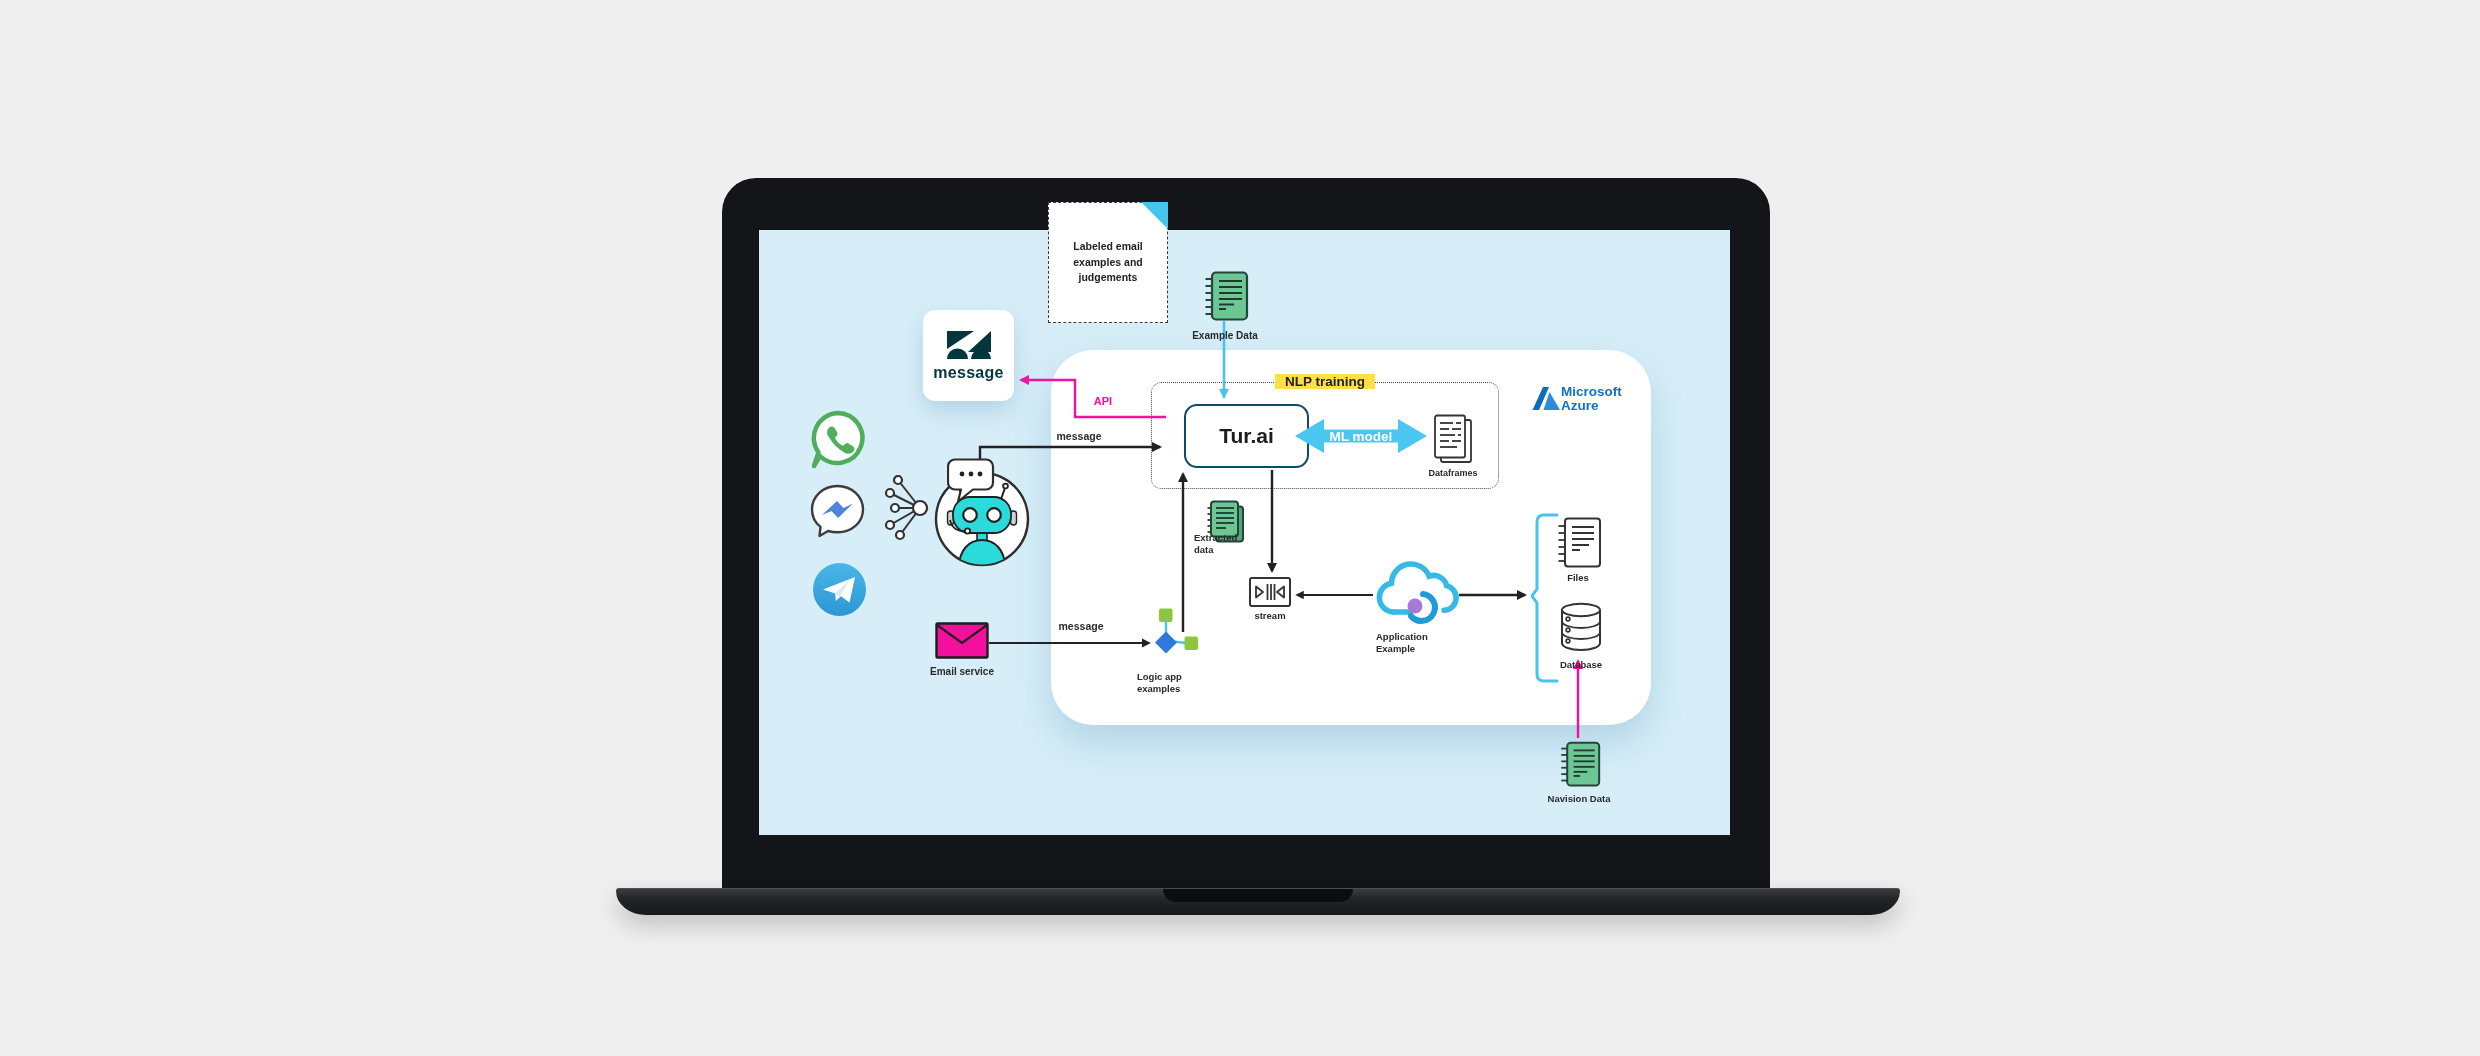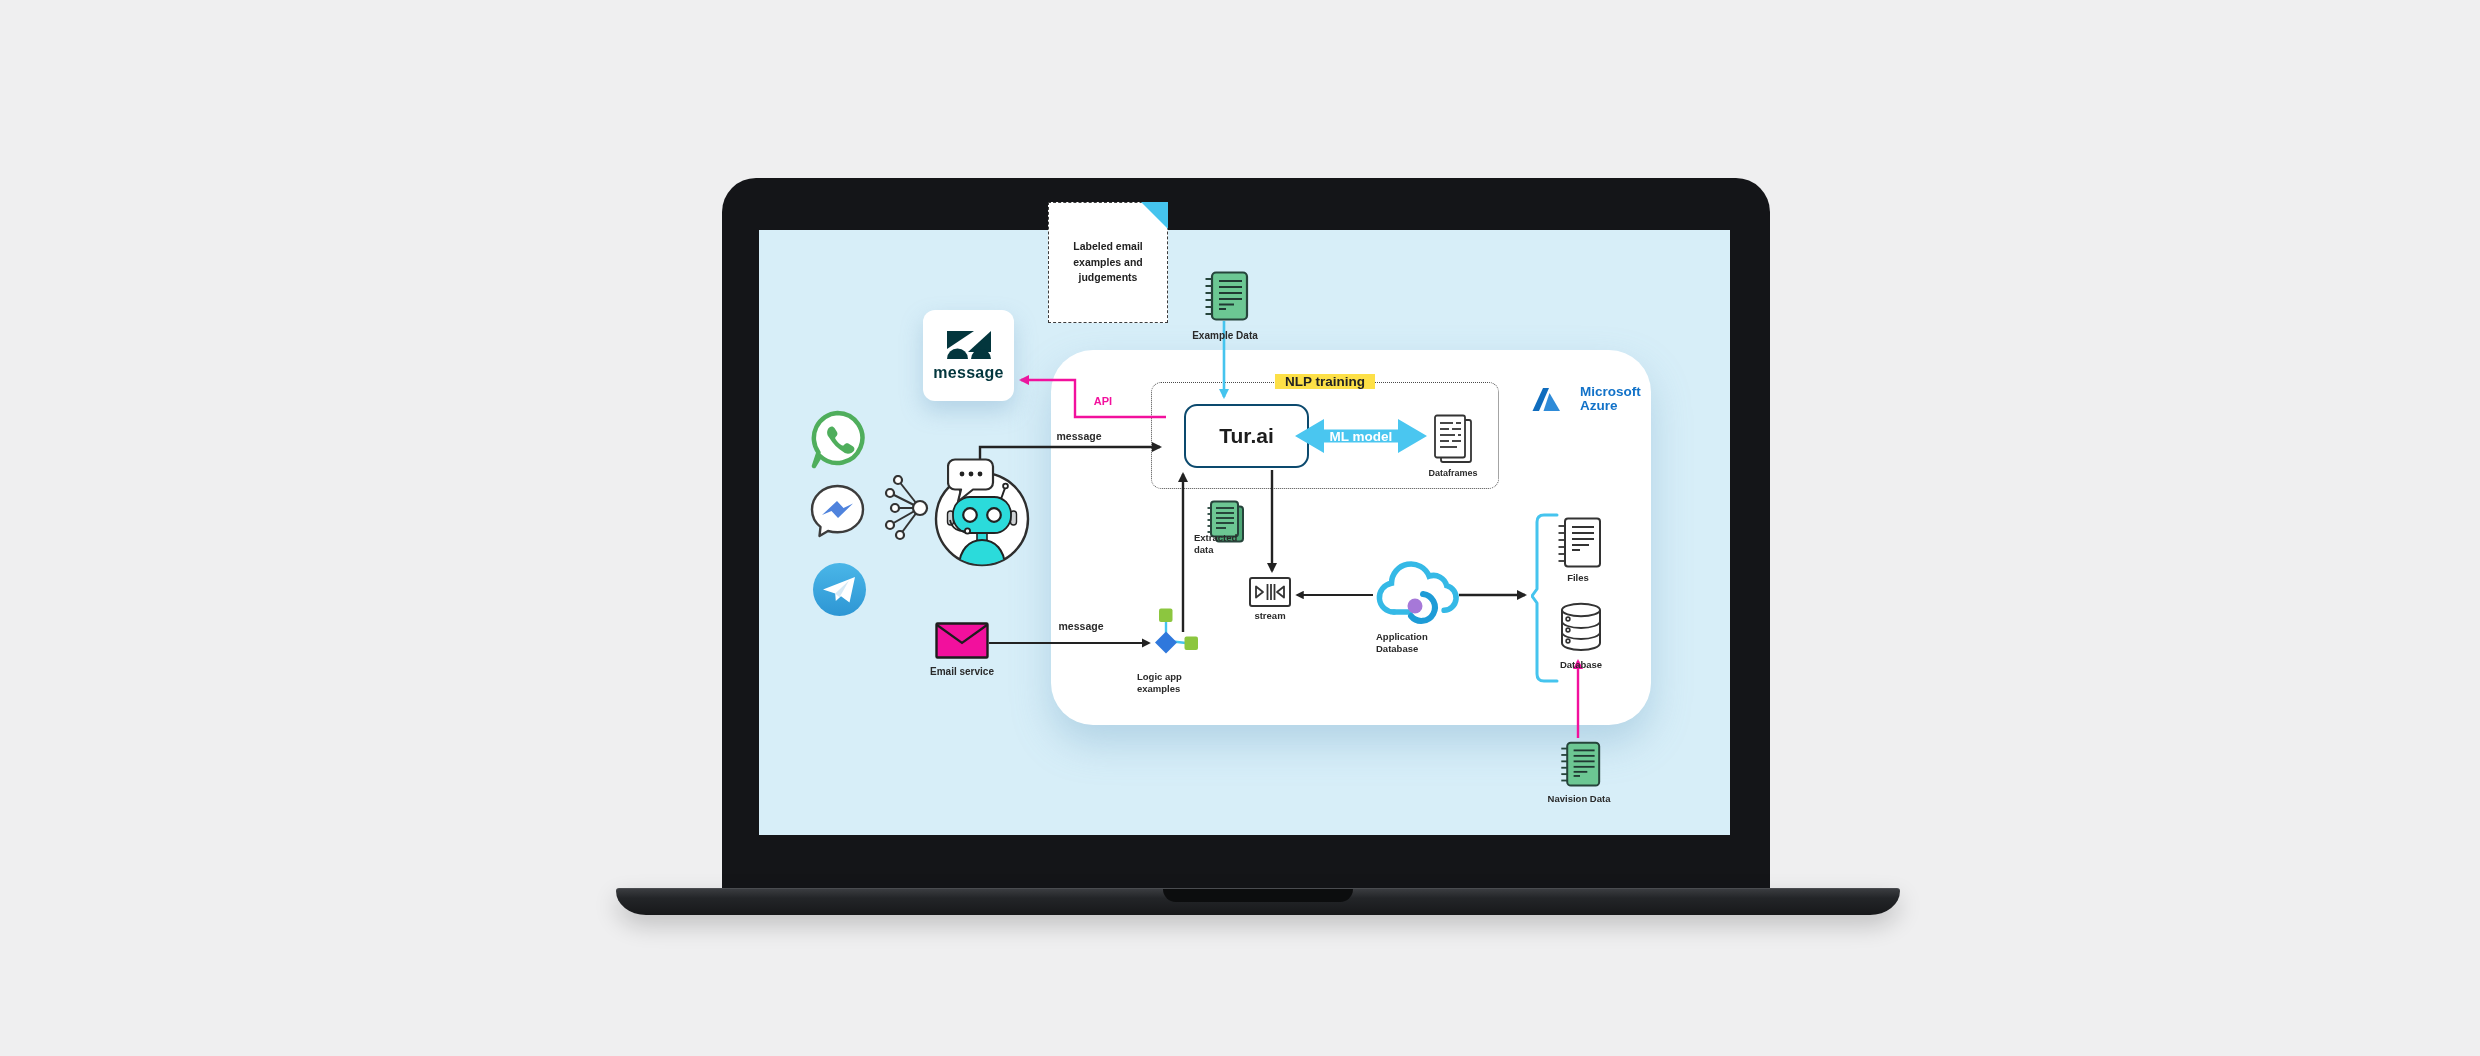--- a/index.html
+++ b/index.html
@@ -53,21 +53,21 @@
         font-weight:bold;font-size:10.5px;line-height:1.5;color:#222;padding:8px}
   .fold{position:absolute;top:-1px;right:-1px;width:27px;height:27px;
         background:var(--c-cyan,#45C4EE);
         clip-path:polygon(0 0,100% 0,100% 100%)}
 
   .zendesk-card{position:absolute;left:164px;top:80px;width:91px;height:91px;background:#fff;
                 border-radius:12px;z-index:4;box-shadow:0 10px 22px rgba(120,165,200,.38);
                 display:flex;flex-direction:column;align-items:center;justify-content:center;gap:3px}
   .zendesk-word{font-weight:bold;font-size:16px;color:var(--c-zendesk,#03363D);letter-spacing:.3px}
 
-  .azure{position:absolute;left:772px;top:155px;z-index:4;display:flex;align-items:flex-end;gap:19px}
+  .azure{position:absolute;left:772px;top:155px;z-index:4;display:flex;align-items:flex-start;gap:0}
   .azure-text{font-weight:bold;font-size:13.5px;line-height:1.05;color:var(--c-azure,#1272C8)}
 
   .node{z-index:4}
   .wires{position:absolute;left:0;top:0;width:971px;height:605px;z-index:3;pointer-events:none}
 
   .lbl-pink{color:var(--c-pink,#F2109D)}
   svg{display:block}
   .f-green{fill:var(--c-green,#6CC793)}
 </style>
 </head>
@@ -296,21 +296,21 @@
         <polygon points="35,9.5 35,20.5 28,15" fill="none" stroke="#333" stroke-width="1.8" stroke-linejoin="round"></polygon>
       </svg>
       <div class="lbl" style="left:511px;top:380px;font-size:9.5px">stream</div>
 
       <svg class="abs node" style="left:610px;top:318px" width="92" height="82" viewBox="0 0 92 82">
         <path d="M25,64 a14.5,14.5 0 0 1 -2.5,-28.8 a19.5,19.5 0 0 1 37.6,-7 a13.5,13.5 0 0 1 17.6,9.5 a12.5,12.5 0 0 1 -2.6,24.6" fill="none" stroke="#35B9E6" stroke-width="5.5" stroke-linecap="round"></path>
         <line x1="25" y1="64" x2="41" y2="64" stroke="#35B9E6" stroke-width="5.5" stroke-linecap="round"></line>
         <path d="M54,46 A13.5,13.5 0 1 1 42,68" fill="none" stroke="#1E9CD7" stroke-width="6" stroke-linecap="round"></path>
         <circle cx="46" cy="58" r="7.5" fill="#A678D8"></circle>
       </svg>
-      <div class="lbl wrap" style="left:657px;top:401px;width:80px;font-size:9.5px">Application Database</div>
+      <div class="lbl wrap" style="left:657px;top:401px;width:80px;font-size:9.5px">Application Example</div>
 
       <svg class="abs node" style="left:772px;top:283px" width="28" height="170" viewBox="0 0 28 170">
         <path d="M26,2 H13 Q6,2 6,9 V76 L1,83 L6,90 V161 Q6,168 13,168 H26" fill="none" stroke="#45C4EE" stroke-width="3" stroke-linecap="round" stroke-linejoin="round"></path>
       </svg>
 
       <svg class="abs node" style="left:797px;top:287px" width="46" height="52" viewBox="0 0 46 52">
         <rect x="9" y="1.5" width="35" height="48" rx="3" fill="#fff" stroke="#333" stroke-width="2"></rect>
         <g stroke="#333" stroke-width="1.8">
           <line x1="2.5" y1="9" x2="9.5" y2="9"></line>
             <line x1="2.5" y1="16" x2="9.5" y2="16"></line>

